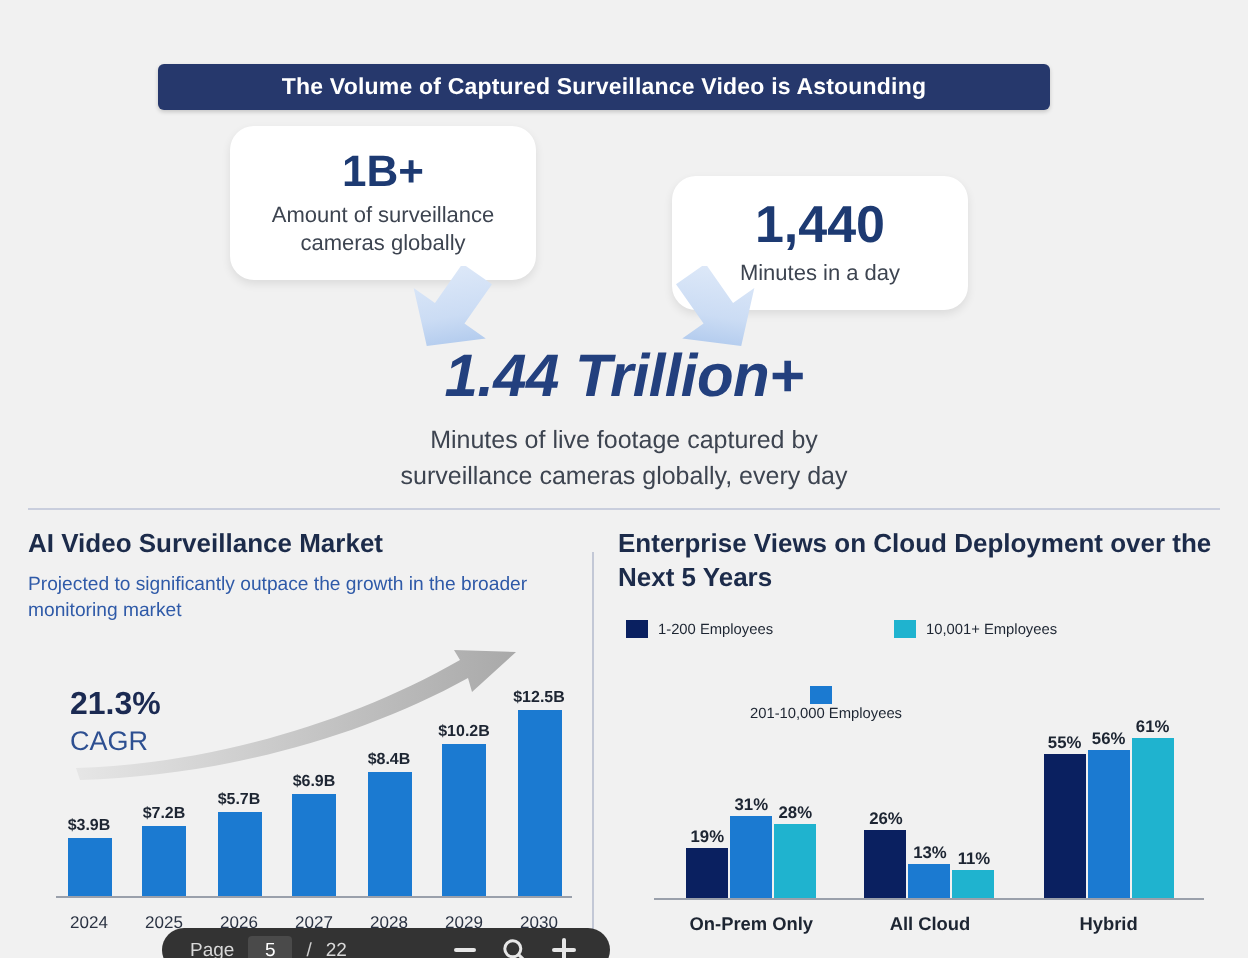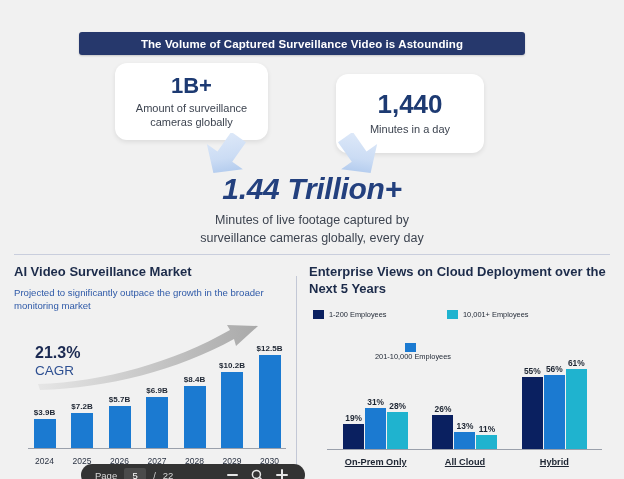--- a/index.html
+++ b/index.html
@@ -37,21 +37,21 @@
   .stat-card {
     position: absolute;
     background: #ffffff;
     border-radius: 12px;
     box-shadow: 0 2px 5px rgba(0,0,0,.09);
     display: flex; flex-direction: column;
     align-items: center; justify-content: center;
     padding: 6px 10px;
   }
   .card-left  { left: 115px; top: 63px; width: 153px; height: 77px; }
-  .card-right { left: 336px; top: 74px; width: 148px; height: 79px; }
+  .card-right { left: 336px; top: 88px; width: 148px; height: 67px; }
   .stat-number {
     color: #1d3a72;
     font-weight: bold;
     line-height: 1.05;
   }
   .card-left  .stat-number { font-size: 22px; }
   .card-right .stat-number { font-size: 26px; }
   .stat-label {
     color: #3d4450;
     font-size: 11px;
@@ -233,21 +233,21 @@
     left: 14px; bottom: 20px; width: 275px; height: 1.4px;
     background: #9aa0ab;
   }
   .group-labels {
     position: absolute;
     left: 18px; bottom: 3px; width: 268px;
     display: flex; justify-content: space-around;
   }
   .group-labels span {
     width: 80px; text-align: center;
-    color: #1d2532; font-size: 9.2px; font-weight: bold; text-decoration: underline;
+    color: #1d2532; font-size: 9.2px; font-weight: bold;
   }
 
   
   .toolbar {
     position: absolute;
     left: 81px; top: 464px;
     width: 224px; height: 22px;
     background: #333333;
     border-radius: 11px;
     display: flex; align-items: center;

